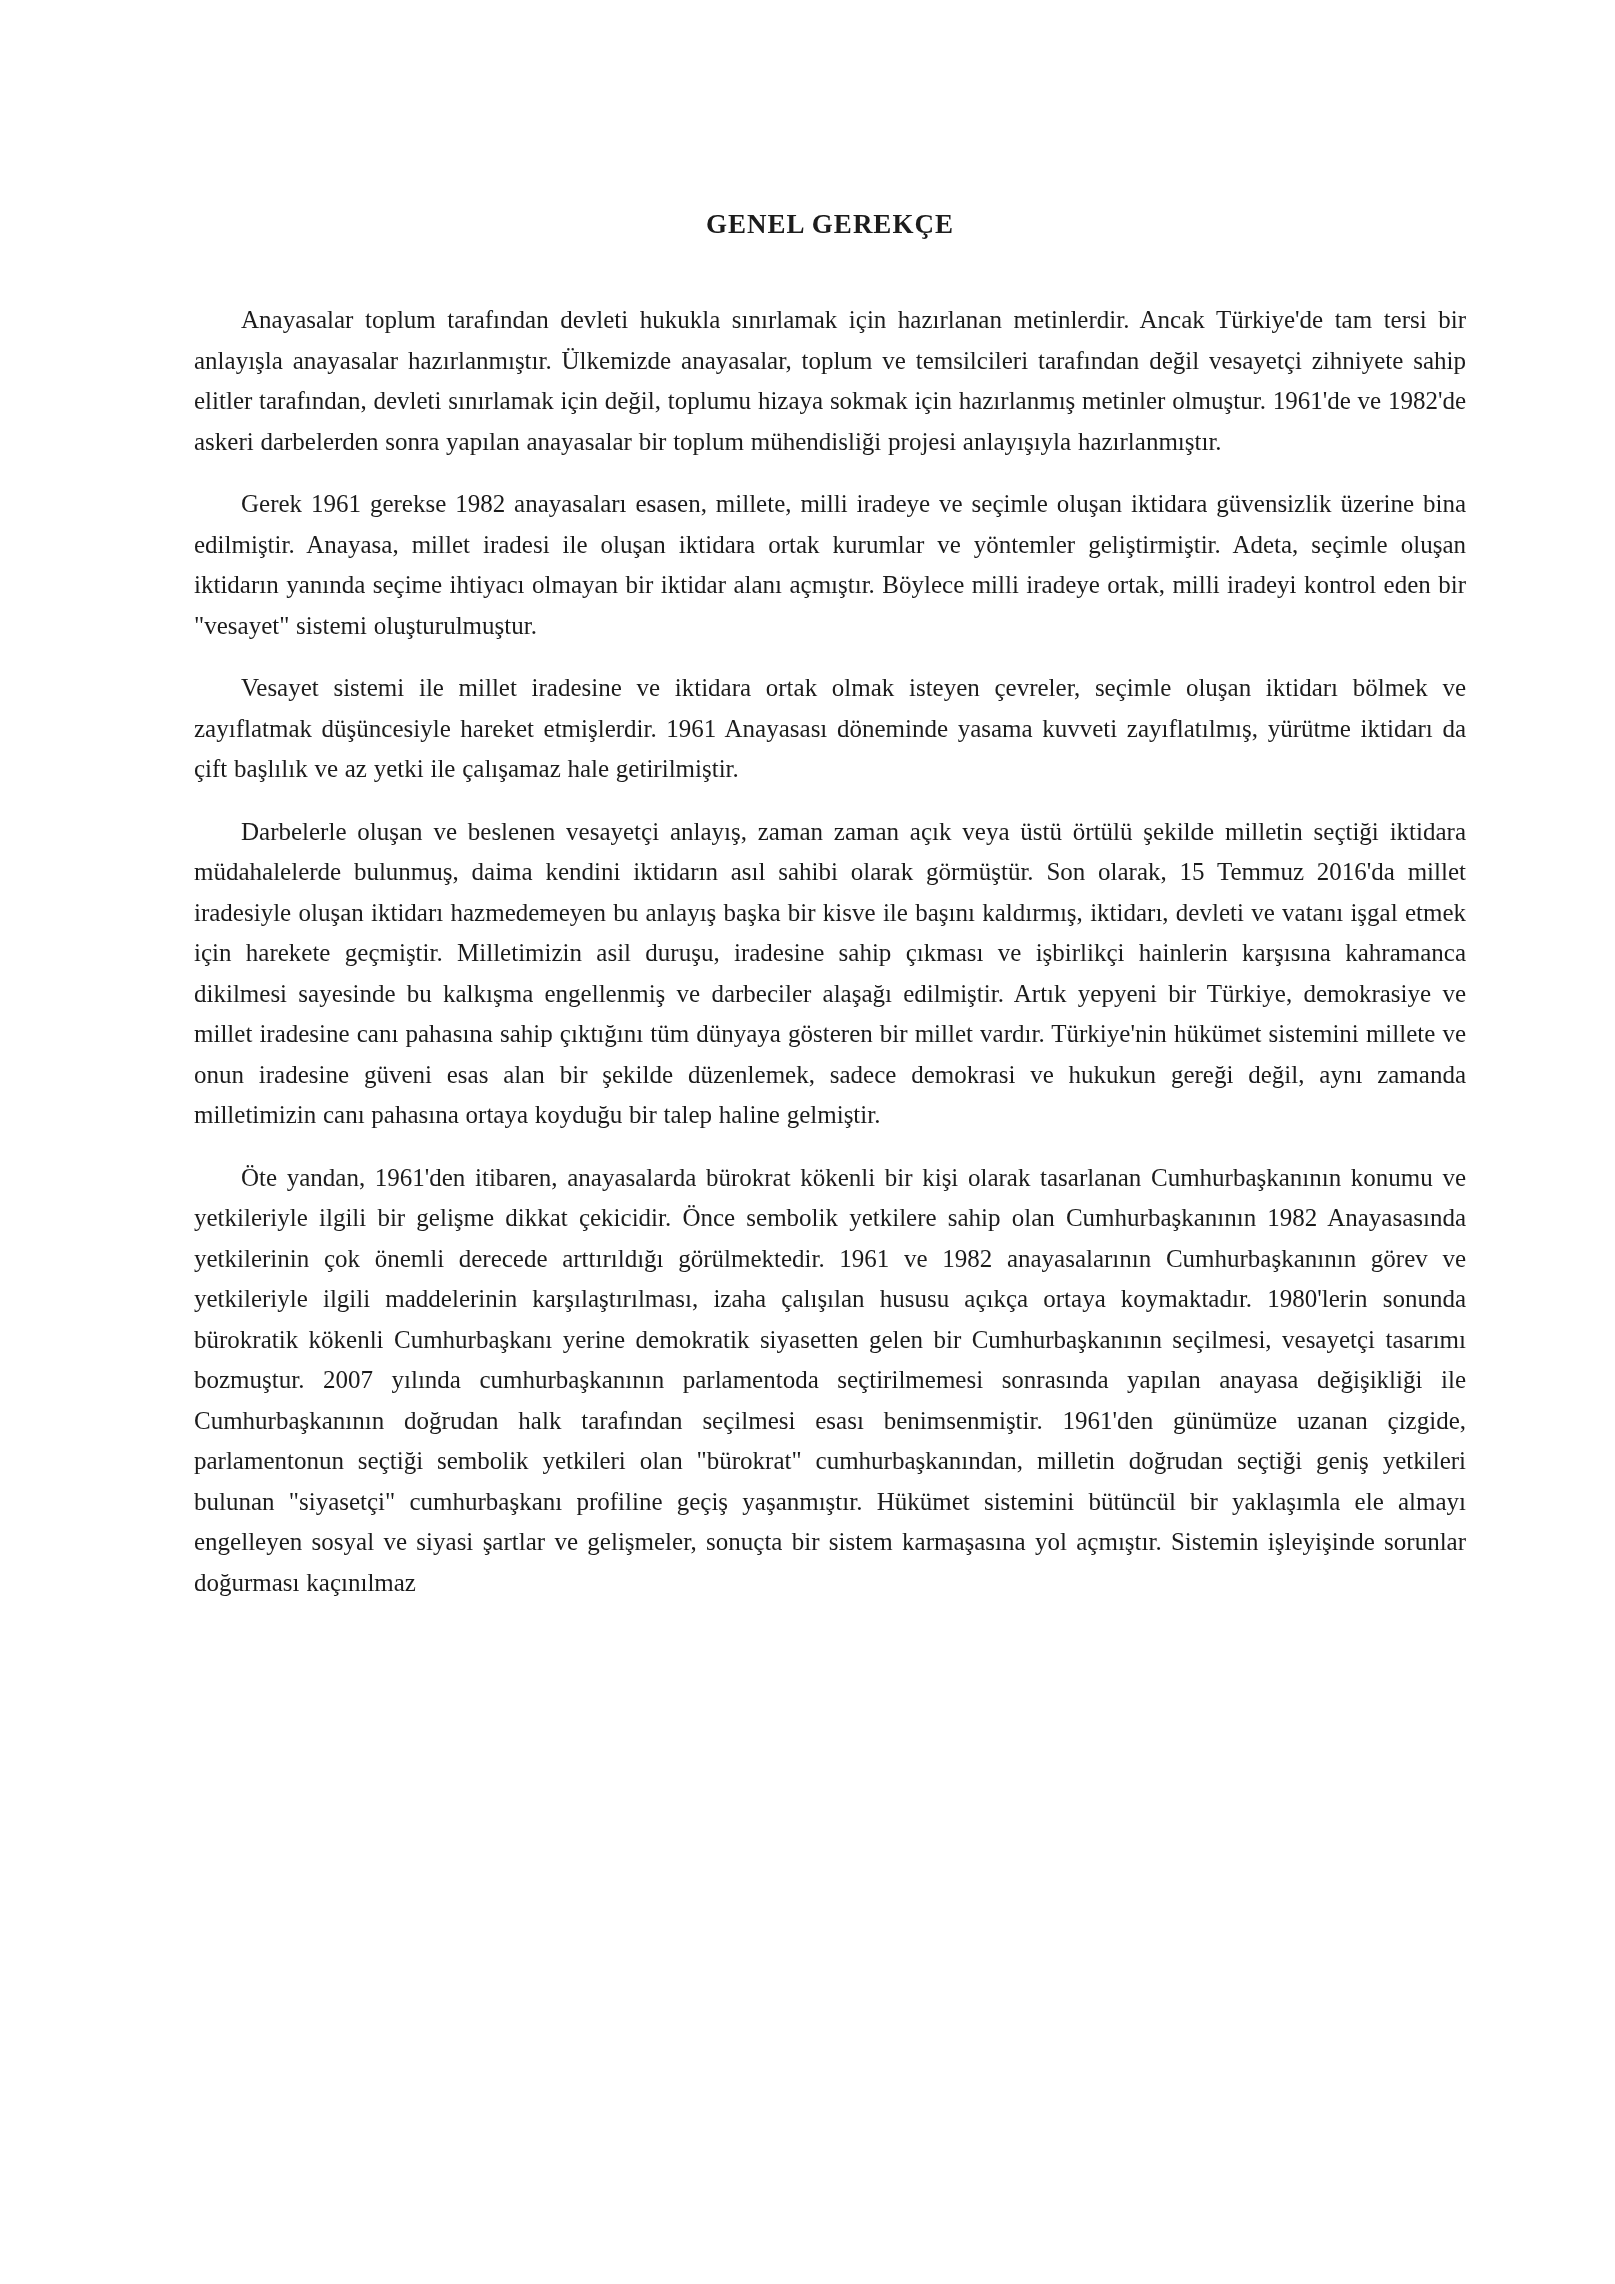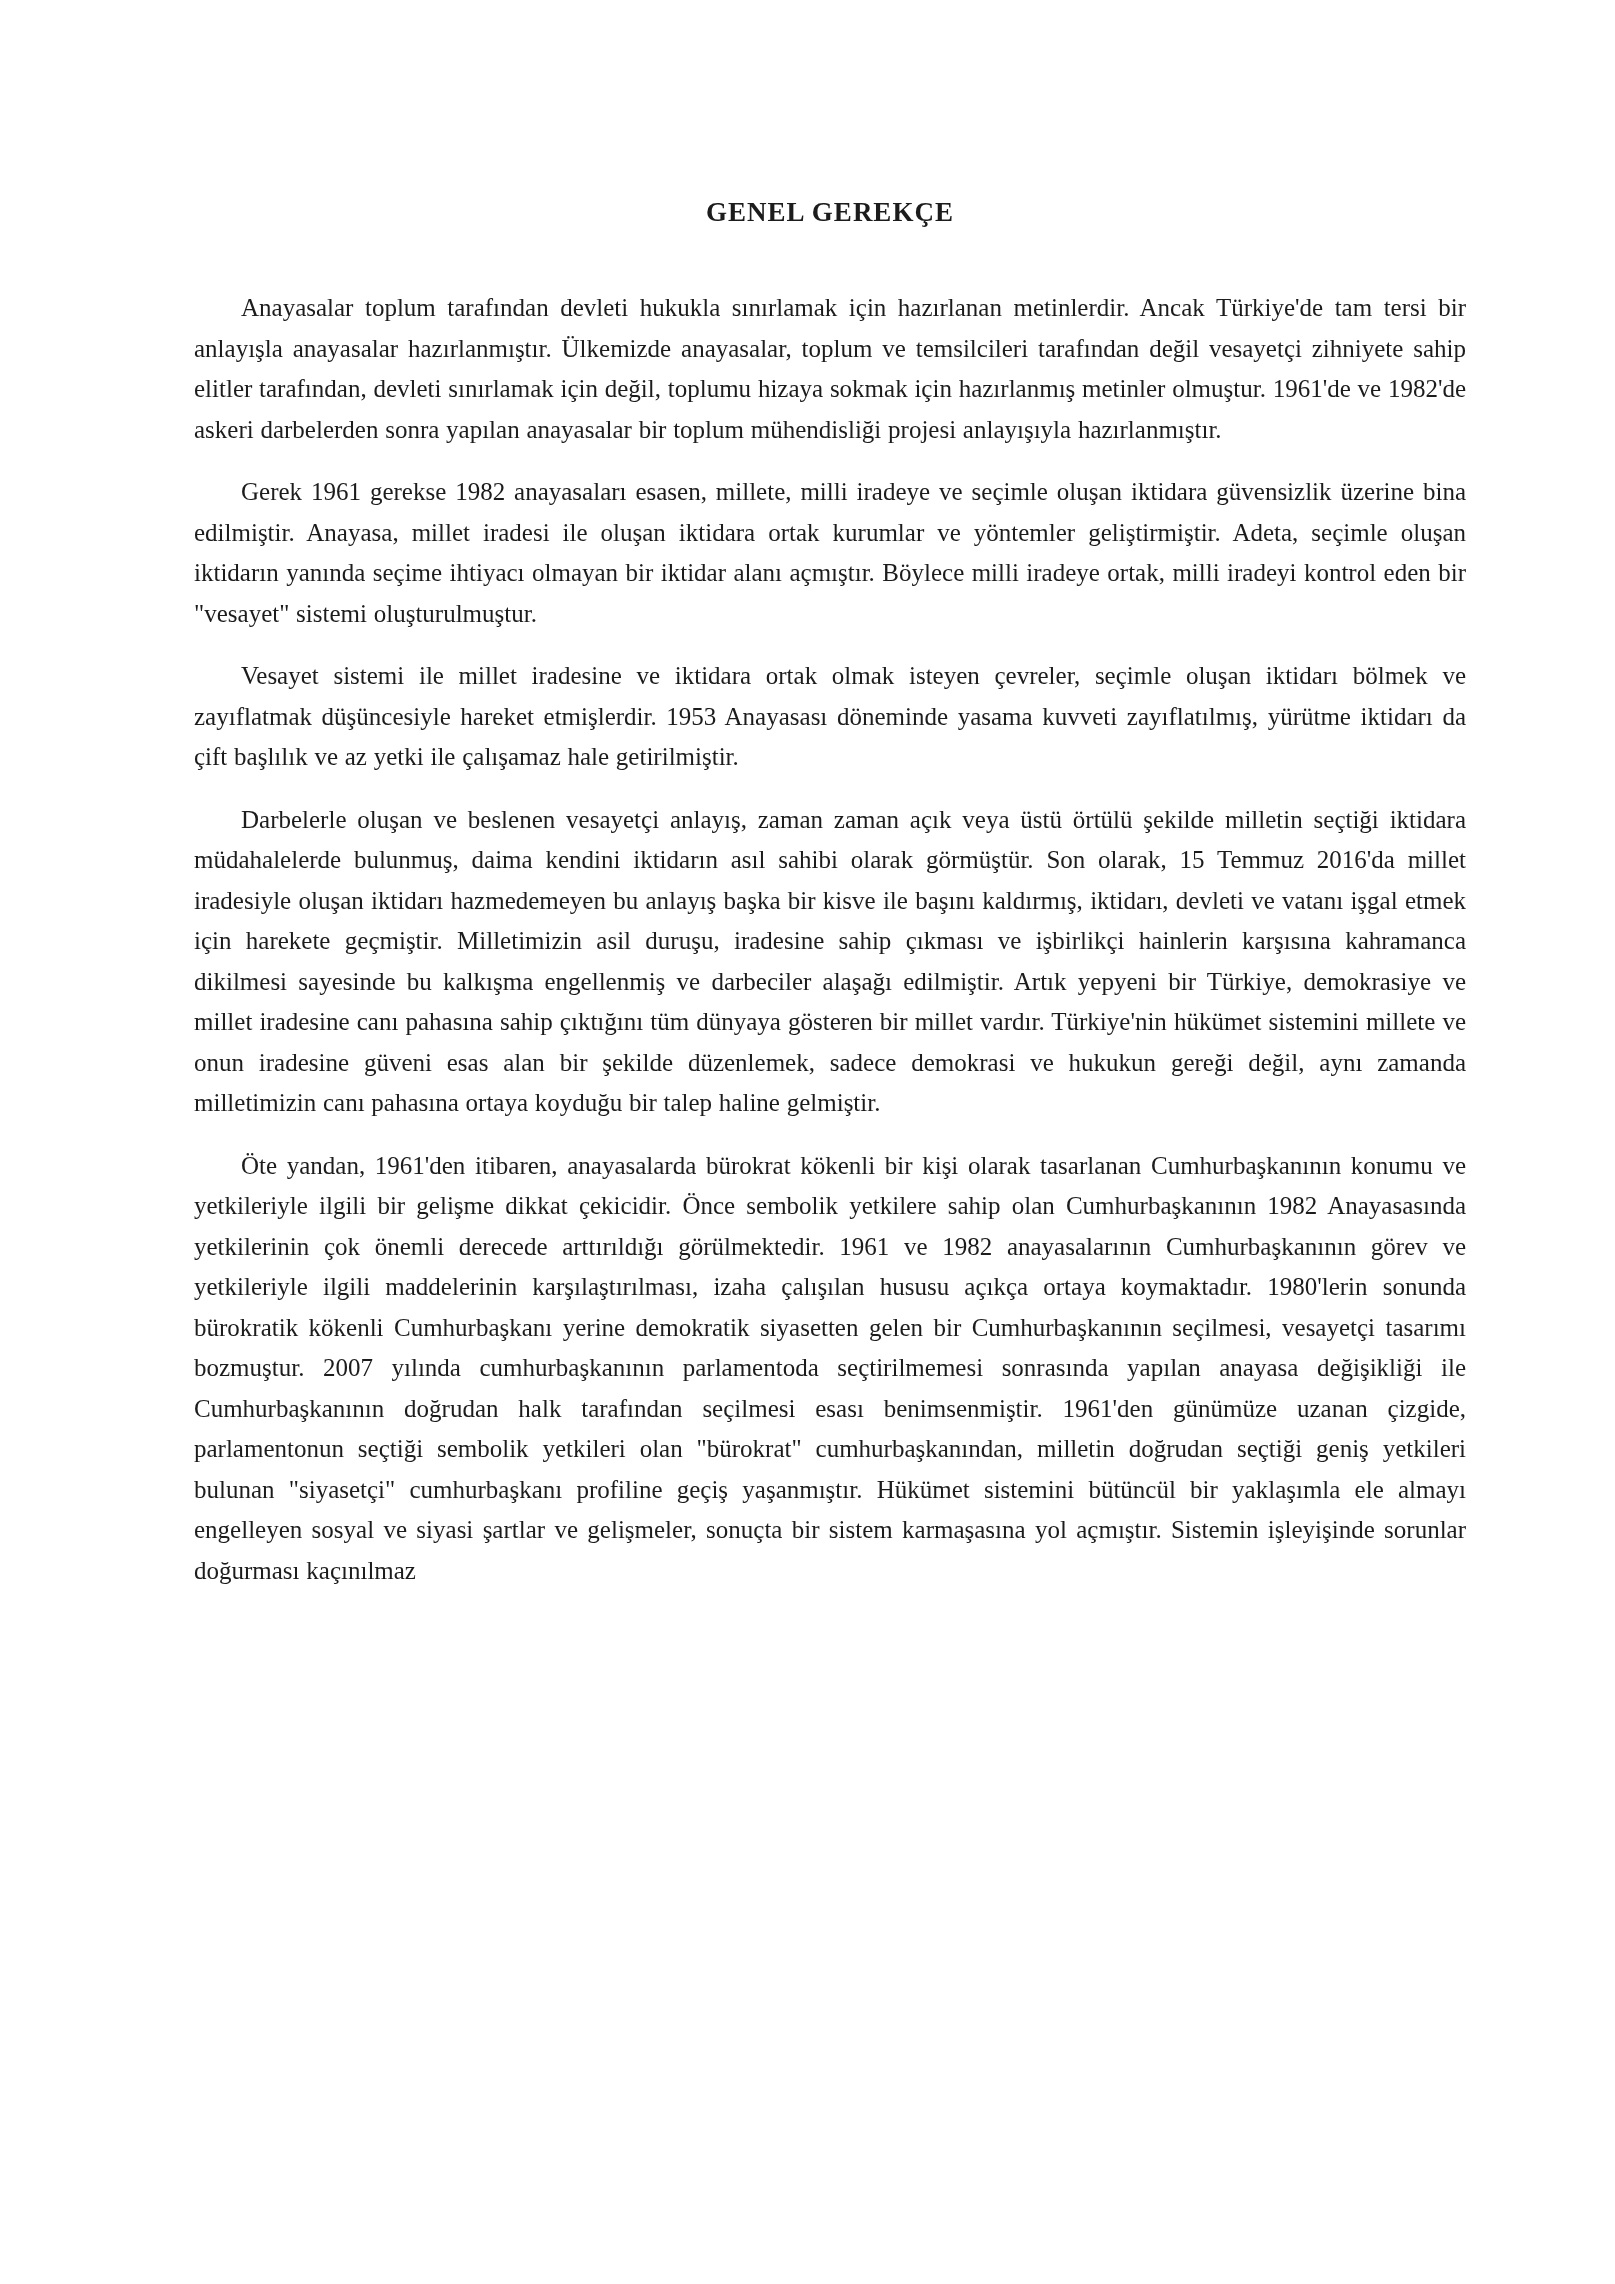--- a/index.html
+++ b/index.html
@@ -16,21 +16,21 @@
     background: #ffffff;
     box-sizing: border-box;
     overflow: hidden;
     font-family: "Liberation Serif", "DejaVu Serif", serif;
     color: #1c1c1c;
   }
 
   .content {
     position: absolute;
     left: 194px;
-    top: 0;
+    top: 12px;
     width: 1272px;
   }
 
   .doc-title {
     text-align: center;
     font-weight: bold;
     font-size: 27px;
     letter-spacing: 1px;
     margin: 0;
     padding-top: 196px;
@@ -68,21 +68,21 @@
   <div class="content">
 
     <h1 class="doc-title">GENEL GEREKÇE</h1>
 
     <div class="body-text">
 
       <p class="para first">Anayasalar toplum tarafından devleti hukukla sınırlamak için hazırlanan metinlerdir. Ancak Türkiye'de tam tersi bir anlayışla anayasalar hazırlanmıştır. Ülkemizde anayasalar, toplum ve temsilcileri tarafından değil vesayetçi zihniyete sahip elitler tarafından, devleti sınırlamak için değil, toplumu hizaya sokmak için hazırlanmış metinler olmuştur. 1961'de ve 1982'de askeri darbelerden sonra yapılan anayasalar bir toplum mühendisliği projesi anlayışıyla hazırlanmıştır.</p>
 
       <p class="para">Gerek 1961 gerekse 1982 anayasaları esasen, millete, milli iradeye ve seçimle oluşan iktidara güvensizlik üzerine bina edilmiştir. Anayasa, millet iradesi ile oluşan iktidara ortak kurumlar ve yöntemler geliştirmiştir. Adeta, seçimle oluşan iktidarın yanında seçime ihtiyacı olmayan bir iktidar alanı açmıştır. Böylece milli iradeye ortak, milli iradeyi kontrol eden bir "vesayet" sistemi oluşturulmuştur.</p>
 
-      <p class="para">Vesayet sistemi ile millet iradesine ve iktidara ortak olmak isteyen çevreler, seçimle oluşan iktidarı bölmek ve zayıflatmak düşüncesiyle hareket etmişlerdir. 1953 Anayasası döneminde yasama kuvveti zayıflatılmış, yürütme iktidarı da çift başlılık ve az yetki ile çalışamaz hale getirilmiştir.</p>
+      <p class="para">Vesayet sistemi ile millet iradesine ve iktidara ortak olmak isteyen çevreler, seçimle oluşan iktidarı bölmek ve zayıflatmak düşüncesiyle hareket etmişlerdir. 1961 Anayasası döneminde yasama kuvveti zayıflatılmış, yürütme iktidarı da çift başlılık ve az yetki ile çalışamaz hale getirilmiştir.</p>
 
       <p class="para">Darbelerle oluşan ve beslenen vesayetçi anlayış, zaman zaman açık veya üstü örtülü şekilde milletin seçtiği iktidara müdahalelerde bulunmuş, daima kendini iktidarın asıl sahibi olarak görmüştür. Son olarak, 15 Temmuz 2016'da millet iradesiyle oluşan iktidarı hazmedemeyen bu anlayış başka bir kisve ile başını kaldırmış, iktidarı, devleti ve vatanı işgal etmek için harekete geçmiştir. Milletimizin asil duruşu, iradesine sahip çıkması ve işbirlikçi hainlerin karşısına kahramanca dikilmesi sayesinde bu kalkışma engellenmiş ve darbeciler alaşağı edilmiştir. Artık yepyeni bir Türkiye, demokrasiye ve millet iradesine canı pahasına sahip çıktığını tüm dünyaya gösteren bir millet vardır. Türkiye'nin hükümet sistemini millete ve onun iradesine güveni esas alan bir şekilde düzenlemek, sadece demokrasi ve hukukun gereği değil, aynı zamanda milletimizin canı pahasına ortaya koyduğu bir talep haline gelmiştir.</p>
 
       <p class="para">Öte yandan, 1961'den itibaren, anayasalarda bürokrat kökenli bir kişi olarak tasarlanan Cumhurbaşkanının konumu ve yetkileriyle ilgili bir gelişme dikkat çekicidir. Önce sembolik yetkilere sahip olan Cumhurbaşkanının 1982 Anayasasında yetkilerinin çok önemli derecede arttırıldığı görülmektedir. 1961 ve 1982 anayasalarının Cumhurbaşkanının görev ve yetkileriyle ilgili maddelerinin karşılaştırılması, izaha çalışılan hususu açıkça ortaya koymaktadır. 1980'lerin sonunda bürokratik kökenli Cumhurbaşkanı yerine demokratik siyasetten gelen bir Cumhurbaşkanının seçilmesi, vesayetçi tasarımı bozmuştur. 2007 yılında cumhurbaşkanının parlamentoda seçtirilmemesi sonrasında yapılan anayasa değişikliği ile Cumhurbaşkanının doğrudan halk tarafından seçilmesi esası benimsenmiştir. 1961'den günümüze uzanan çizgide, parlamentonun seçtiği sembolik yetkileri olan "bürokrat" cumhurbaşkanından, milletin doğrudan seçtiği geniş yetkileri bulunan "siyasetçi" cumhurbaşkanı profiline geçiş yaşanmıştır. Hükümet sistemini bütüncül bir yaklaşımla ele almayı engelleyen sosyal ve siyasi şartlar ve gelişmeler, sonuçta bir sistem karmaşasına yol açmıştır. Sistemin işleyişinde sorunlar doğurması kaçınılmaz</p>
 
     </div>
   </div>
 </div>
 
 

